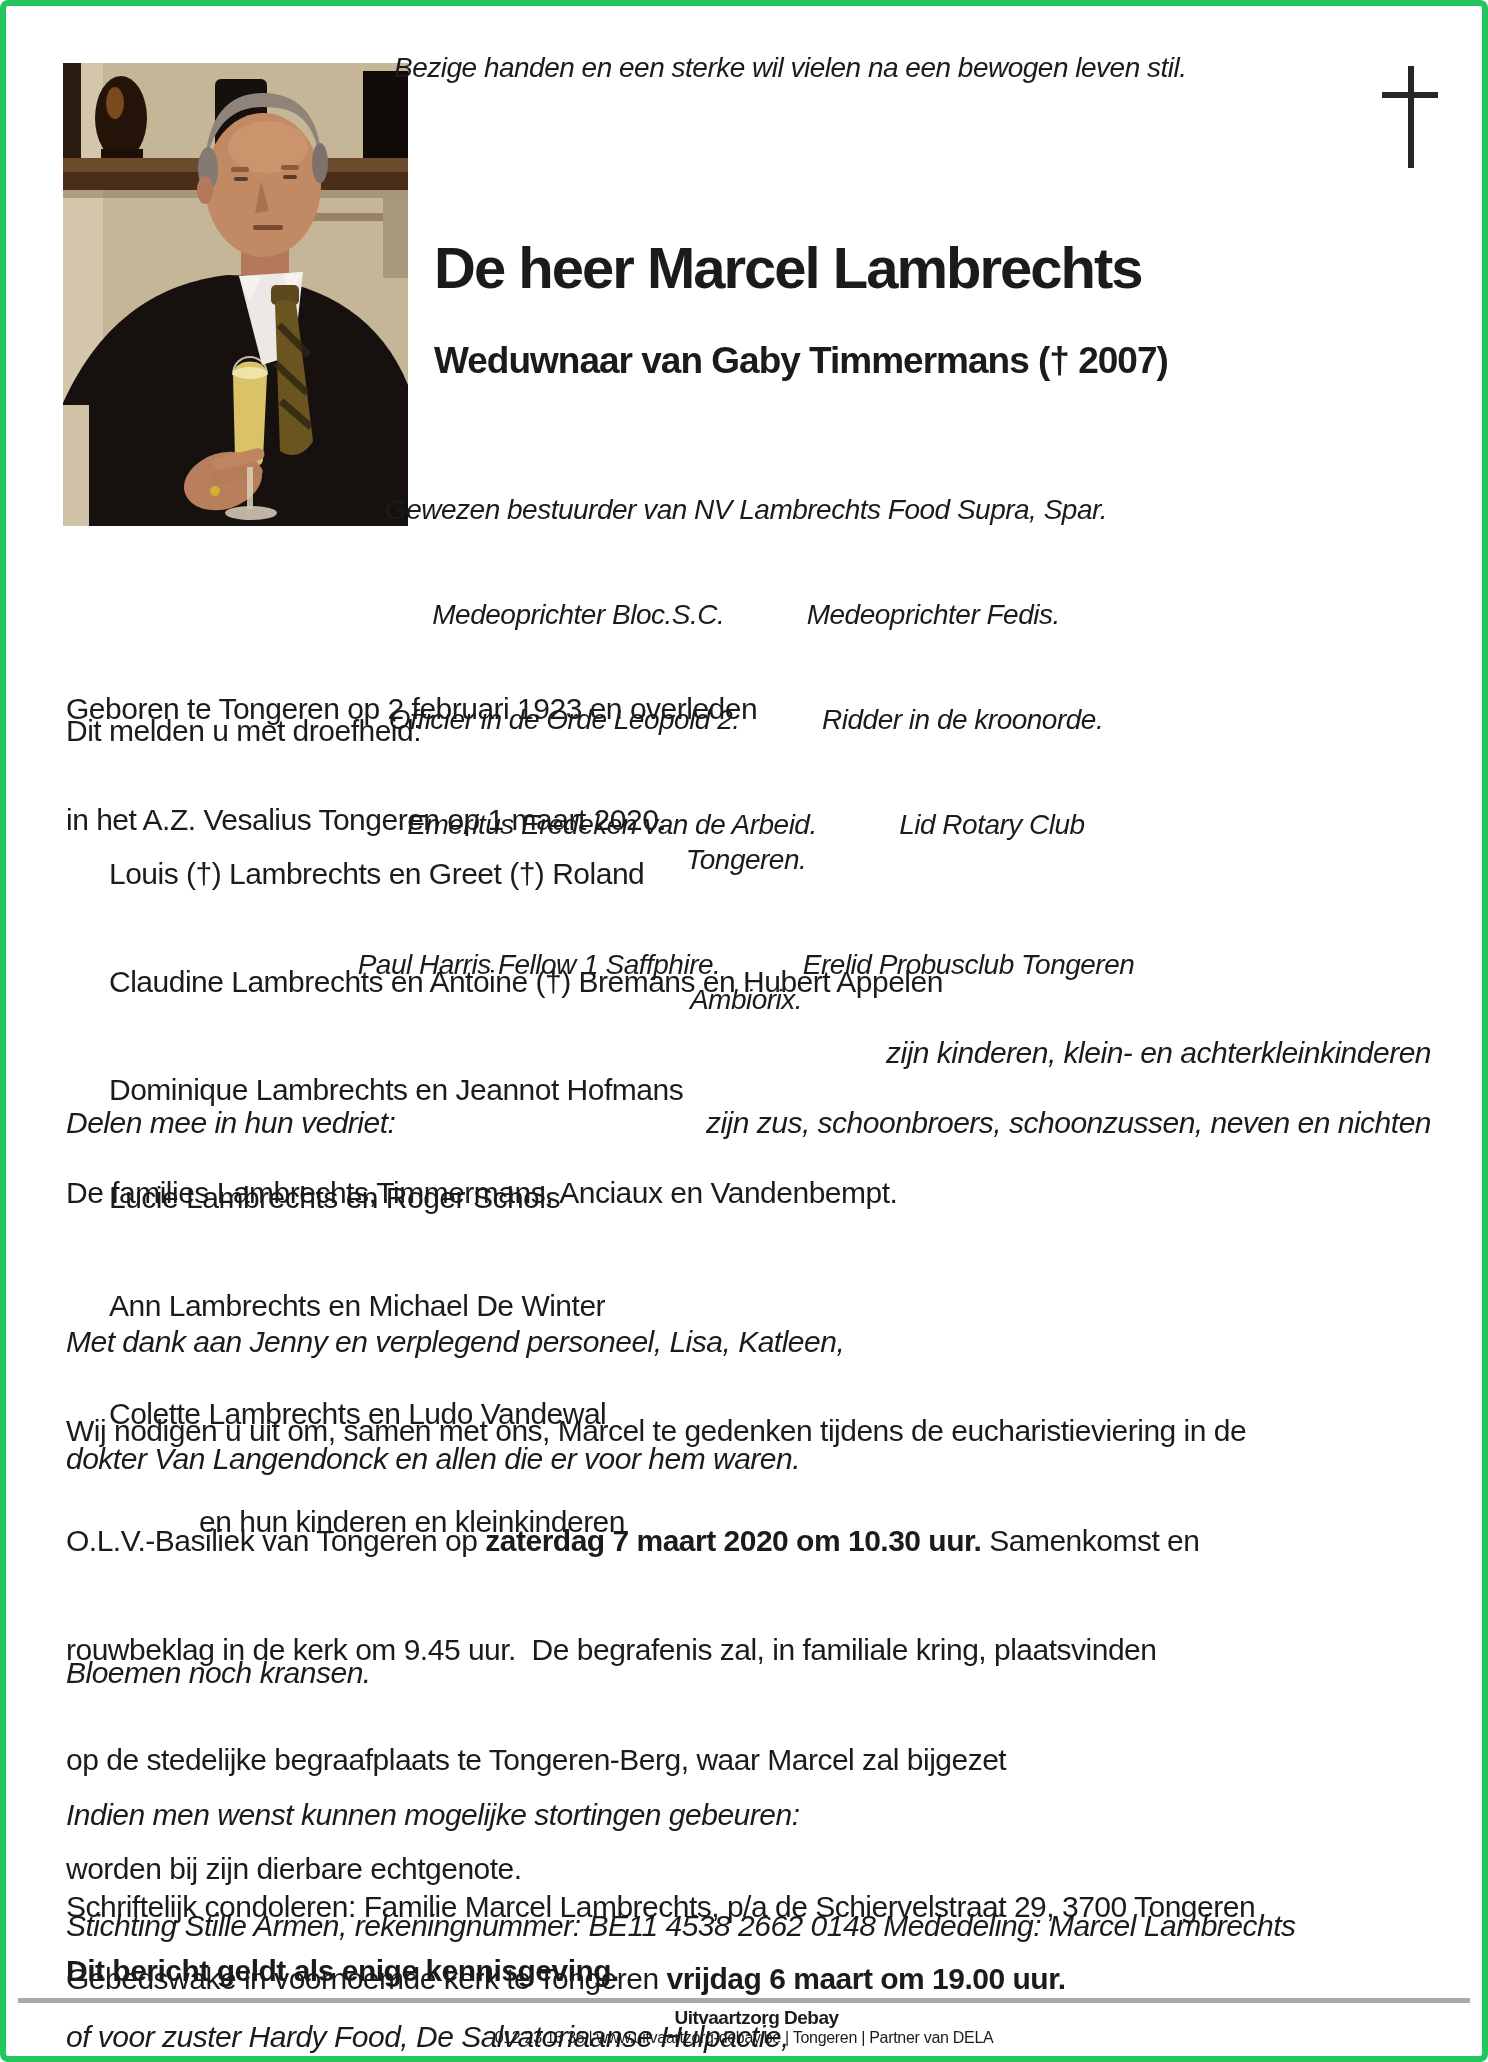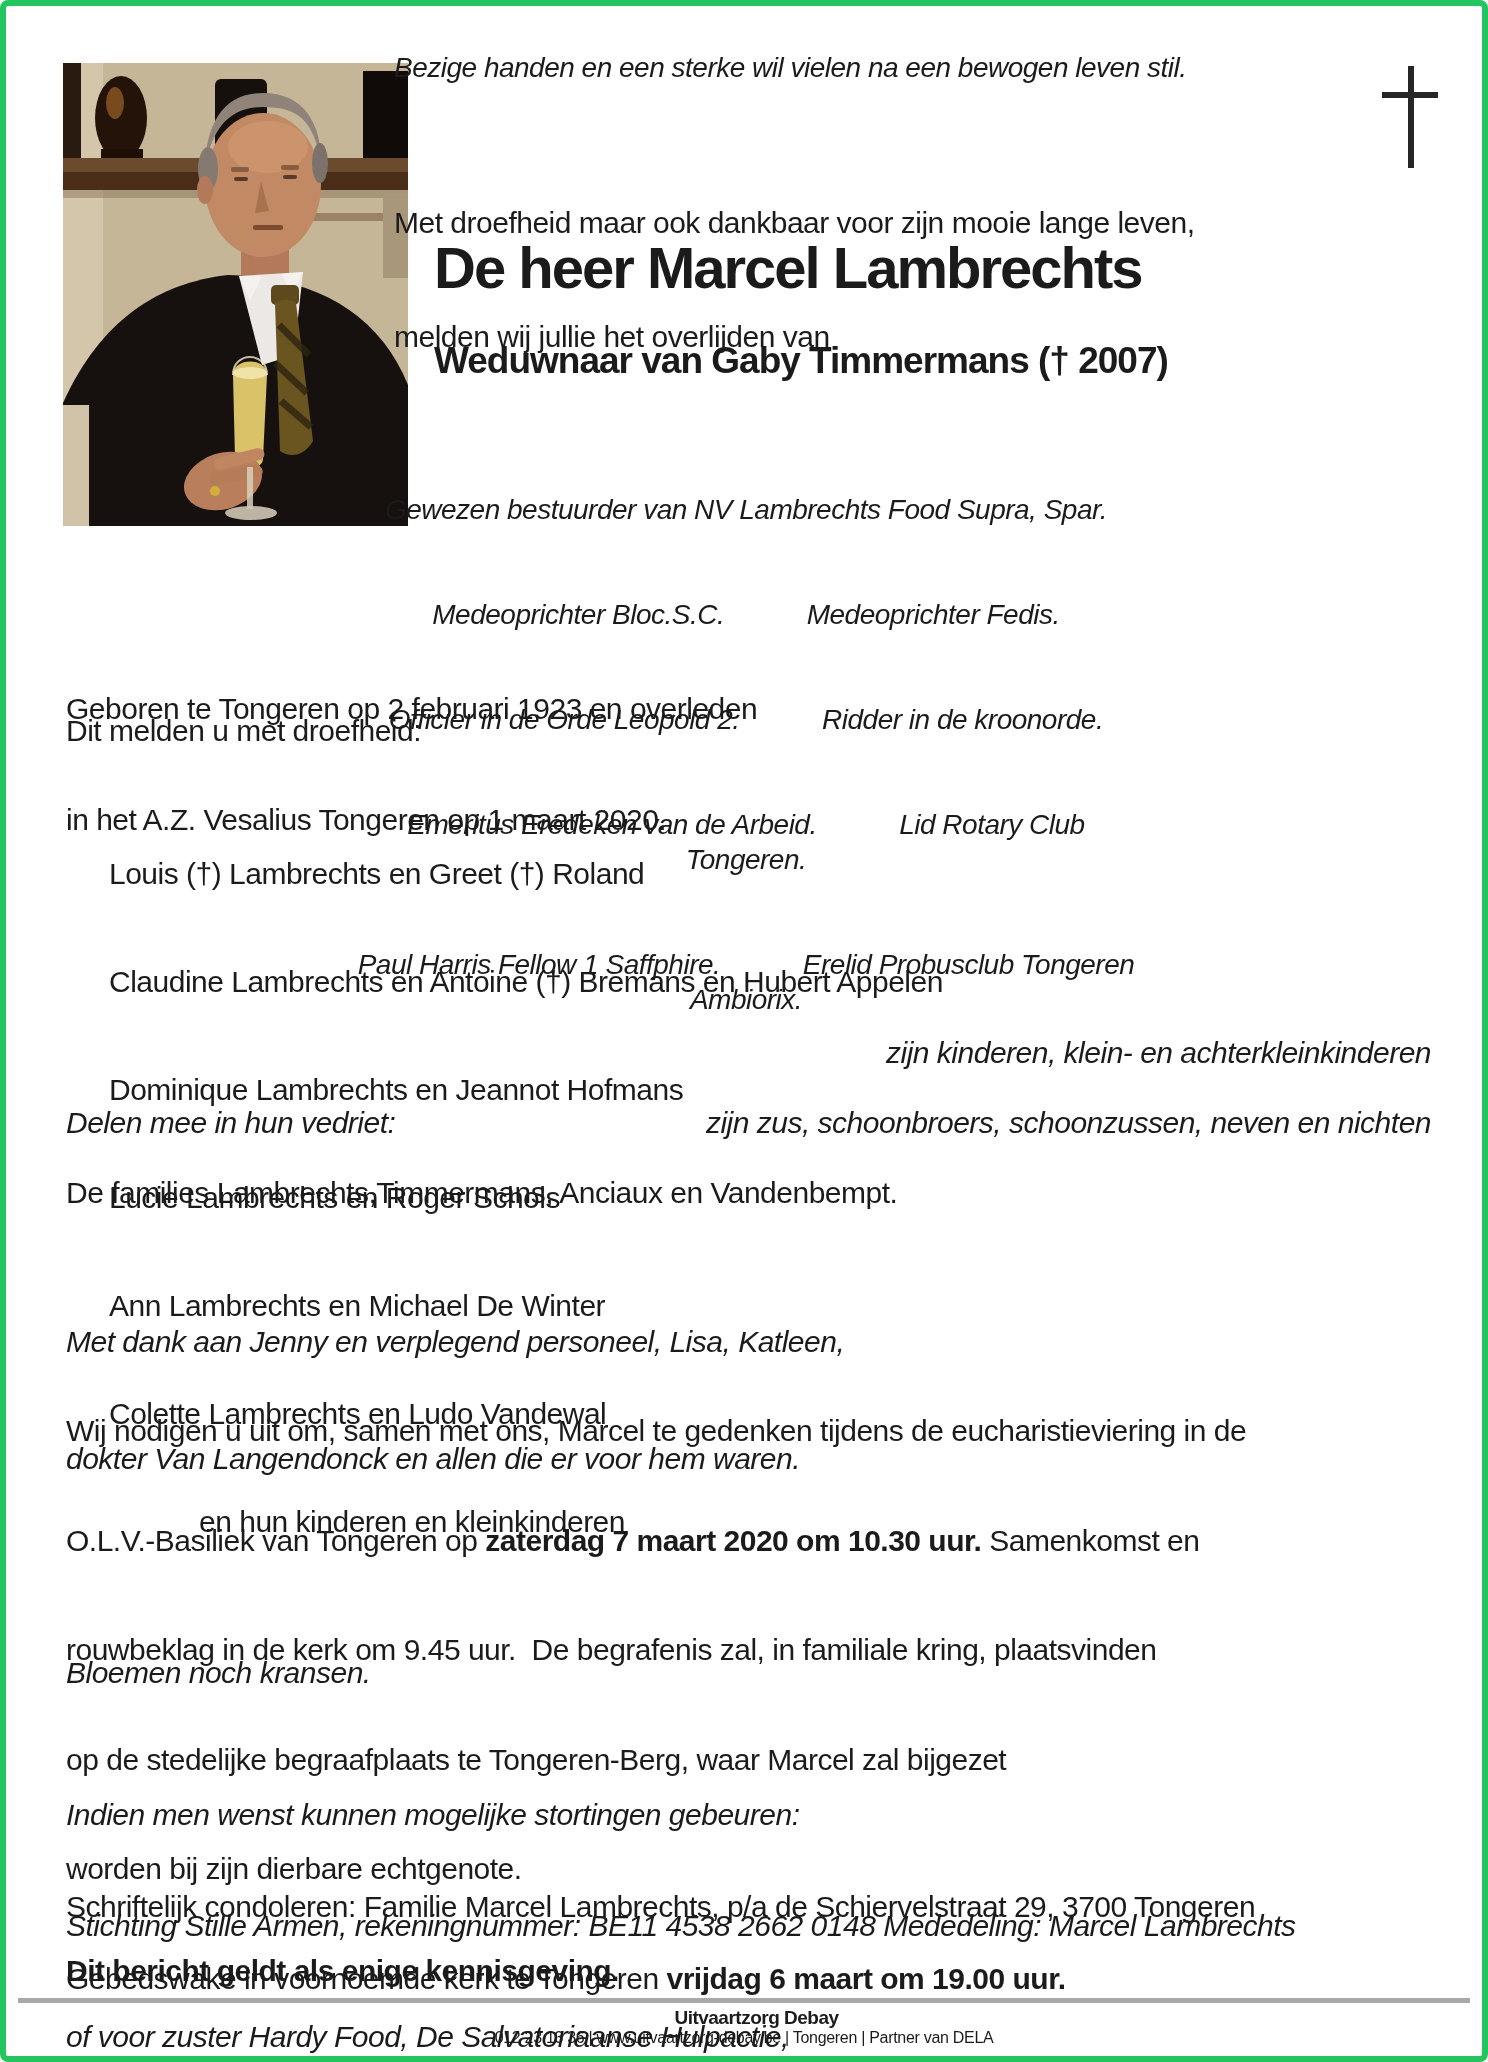--- a/index.html
+++ b/index.html
@@ -96,24 +96,20 @@
     <rect x="184" y="404" width="6" height="42" fill="#d8d0b8" opacity="0.85"></rect>
     <ellipse cx="188" cy="450" rx="26" ry="7" fill="#cfc7b4" opacity="0.9"></ellipse>
   </svg>
 
   <div class="cross">
     <span class="v"></span>
     <span class="h"></span>
   </div>
 
   <div class="abs epitaph it">Bezige handen en een sterke wil vielen na een bewogen leven stil.</div>
-  <div class="abs announce-block">
-    <div>Met droefheid maar ook dankbaar voor zijn mooie lange leven,</div>
-    <div>melden wij jullie het overlijden van</div>
-  </div>
 
   <div class="abs name">De heer Marcel Lambrechts</div>
   <div class="abs widower">Weduwnaar van Gaby Timmermans († 2007)</div>
 
   <div class="abs credentials">
     <div>Gewezen bestuurder van NV Lambrechts Food Supra, Spar.</div>
     <div>Medeoprichter Bloc.S.C.   Medeoprichter Fedis.</div>
     <div>Officier in de Orde Leopold 2.   Ridder in de kroonorde.</div>
     <div>Emeritus Eredeken van de Arbeid.   Lid Rotary Club Tongeren.</div>
     <div>Paul Harris Fellow 1 Saffphire.   Erelid Probusclub Tongeren Ambiorix.</div>

